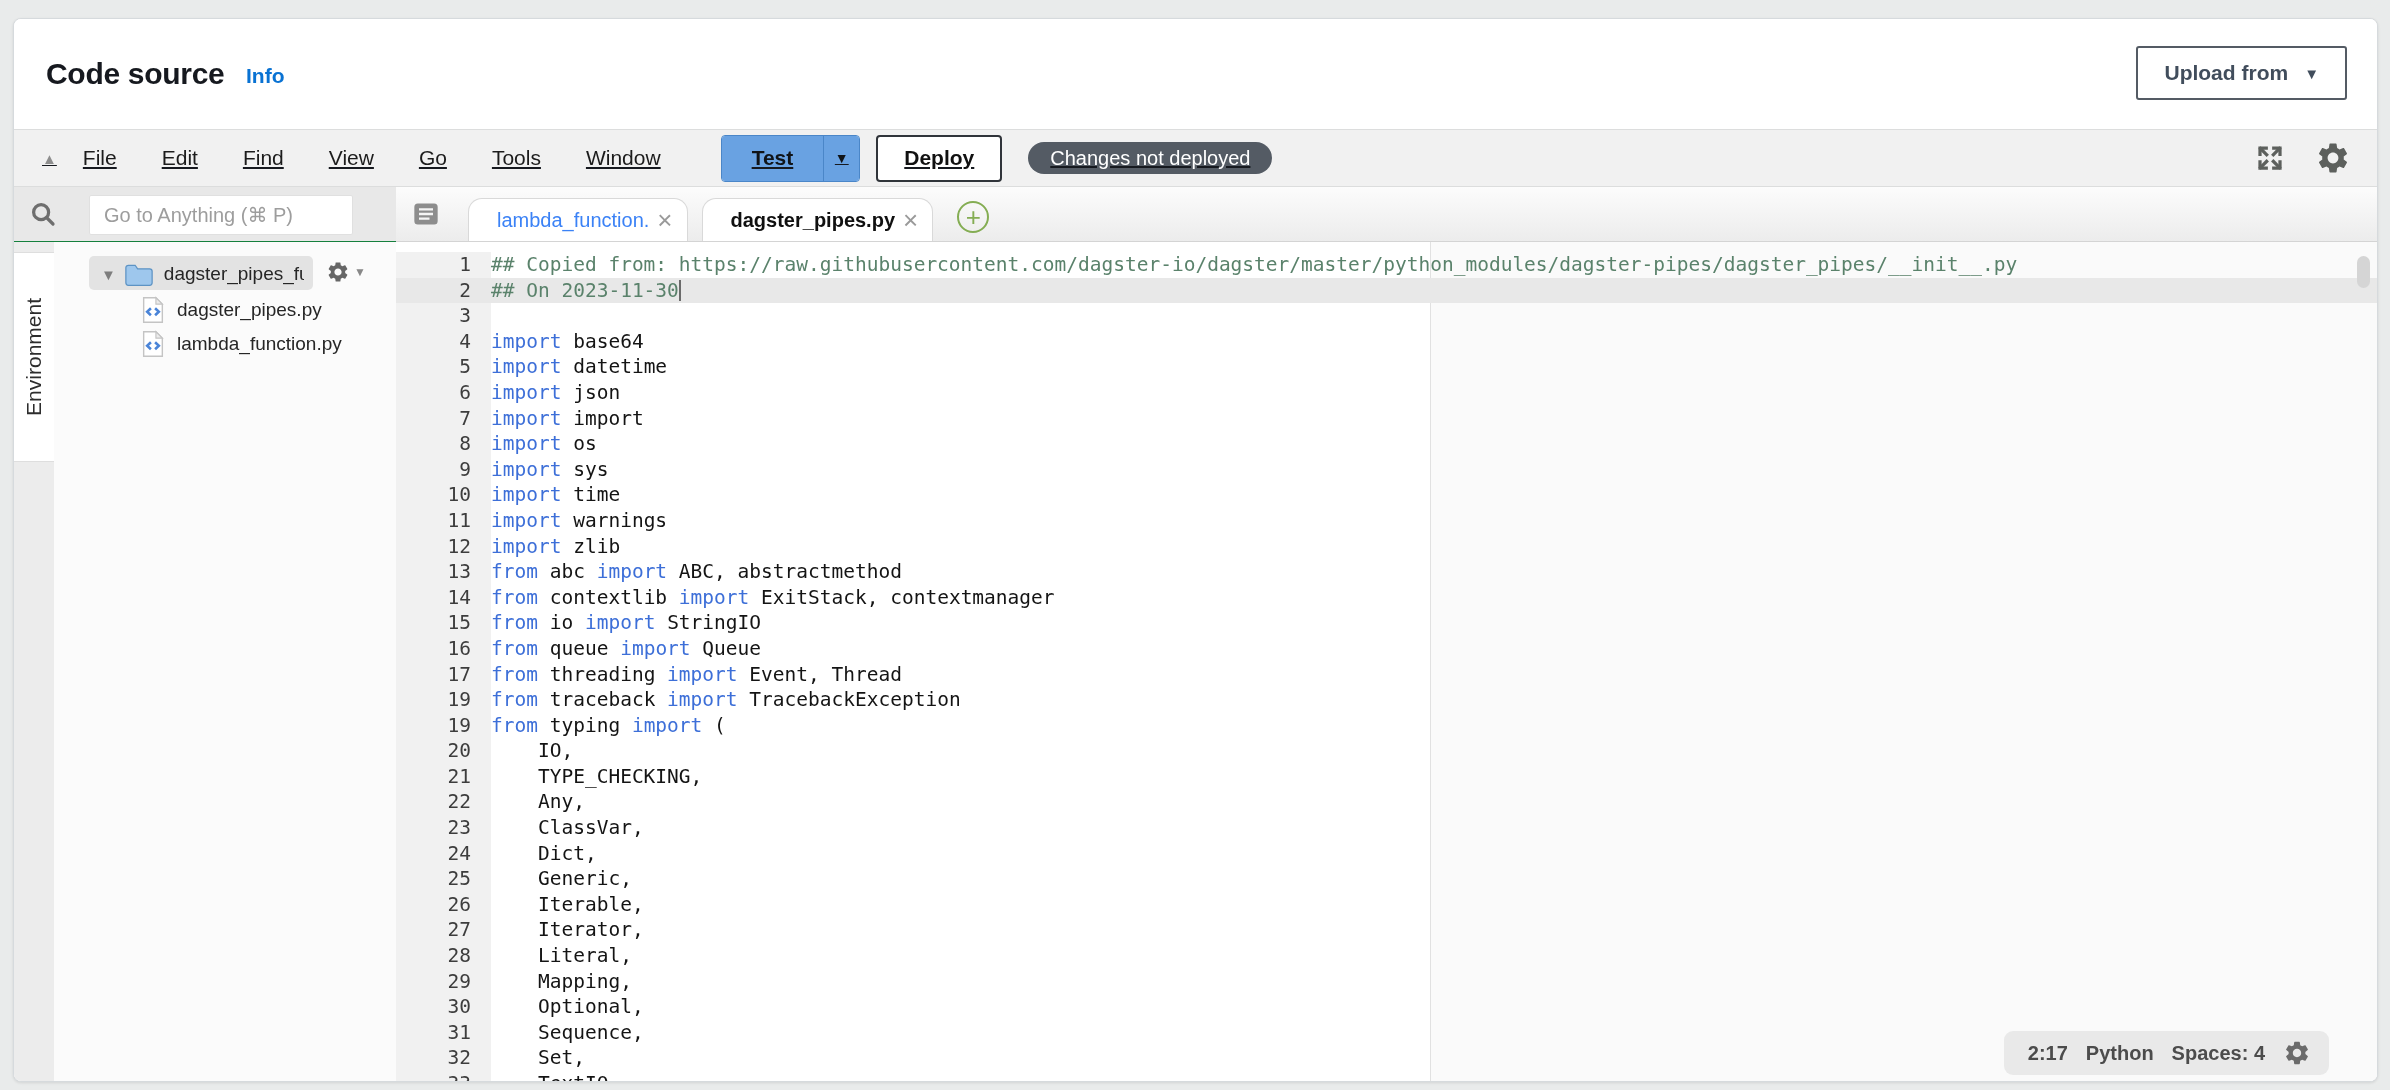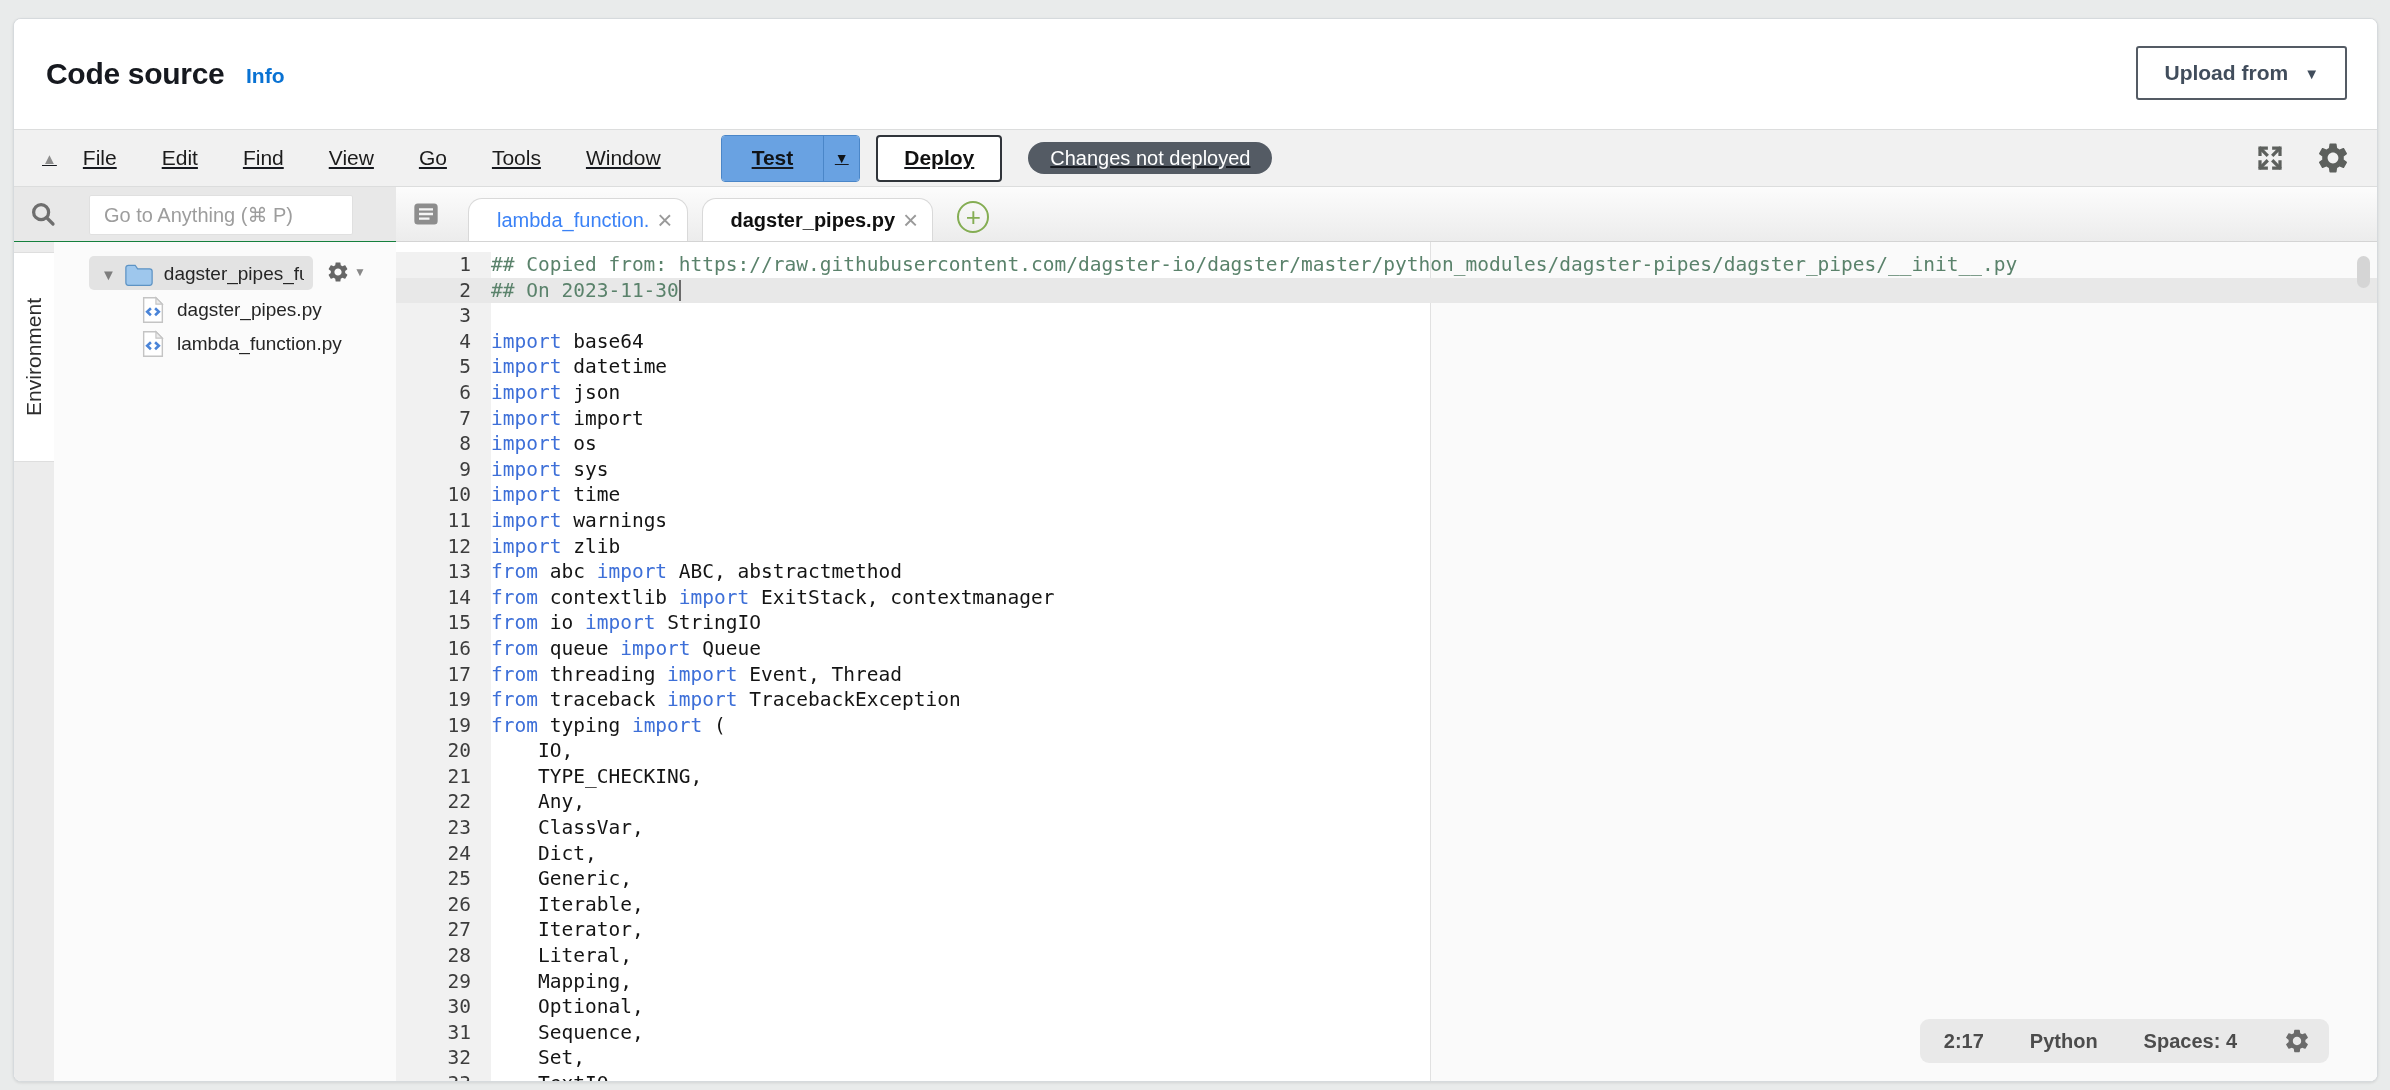--- a/index.html
+++ b/index.html
@@ -85,22 +85,22 @@
   .code-rows { position:relative; padding-top:10px; font-family:"DejaVu Sans Mono", monospace; font-size:19.5px; line-height:25.6px; }
   .code-row { display:flex; }
   .code-row .ln { flex:0 0 95px; padding-right:20px; text-align:right; background:#f1f1f1; color:#3d3d3d; }
   .code-row .ct { flex:1; white-space:pre; color:#141414; }
   .code-row.active .ln, .code-row.active .ct { background:#e8e8e8; }
   .tok-k { color:var(--keyword); }
   .tok-c { color:var(--comment); }
   .cursor-caret { display:inline-block; width:2px; height:21px; background:#6b6b6b; vertical-align:-4px; }
   .scroll-thumb { position:absolute; right:7px; top:14px; width:13px; height:32px; background:#d5d5d5; border-radius:7px; cursor:pointer; }
 
-  .statusbar { position:absolute; right:48px; bottom:18px; height:44px; background:#e9e9e9; border-radius:9px;
-               display:flex; align-items:center; gap:46px; padding:0 18px 0 24px; font-size:20px; font-weight:700; color:#4c4c4c; }
+  .statusbar { position:absolute; right:48px; bottom:6px; height:44px; background:#e9e9e9; border-radius:9px;
+               display:flex; align-items:center; gap:18px; padding:0 18px 0 24px; font-size:20px; font-weight:700; color:#4c4c4c; }
   .status-item { cursor:pointer; }
   .statusbar .icon-btn { color:#6b6b6b; }
 </style>
 </head>
 <body style="--keyword: #3d6fd8; --comment: #5a826b; --test-button: #69a2e2; --badge-bg: #545b64; --info-link: #0972d3; --folder-icon: #9ec7ed; --plus-icon: #84ad53;">
 
 <div class="card">
 
   <div class="card-header">
     <div class="page-title">Code source</div>

